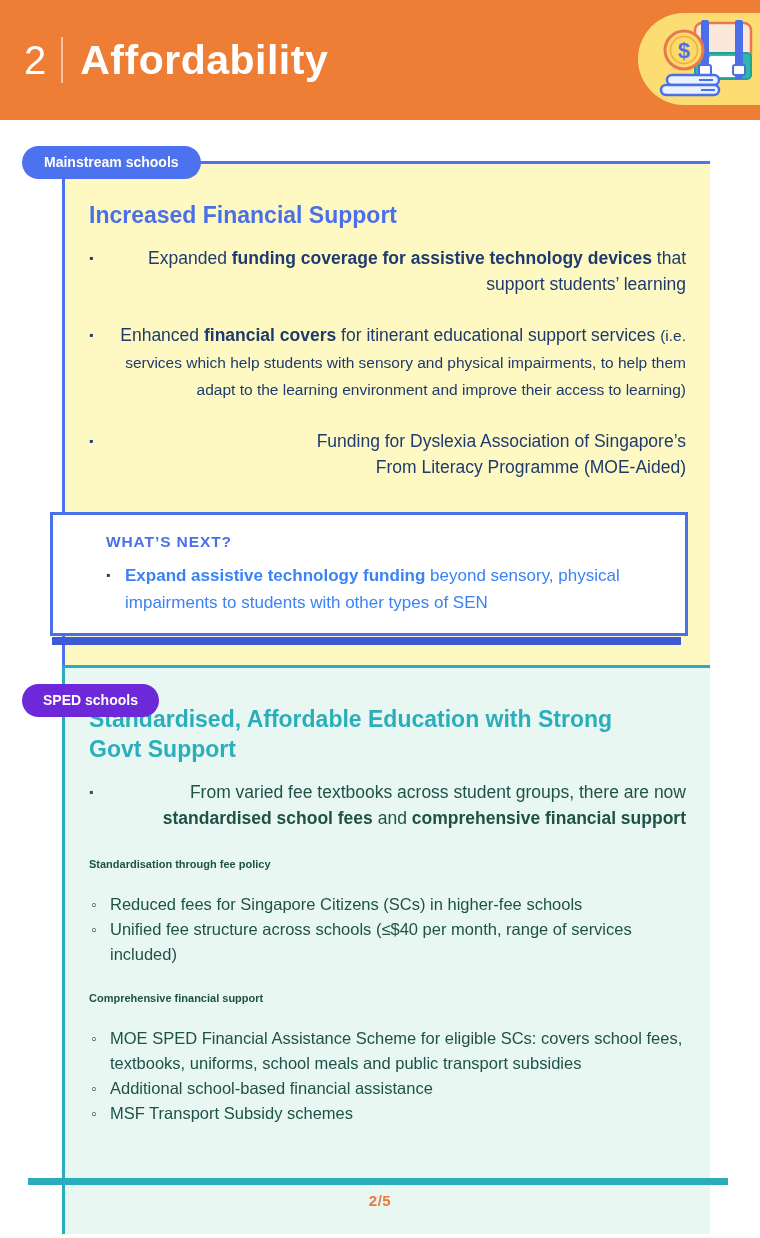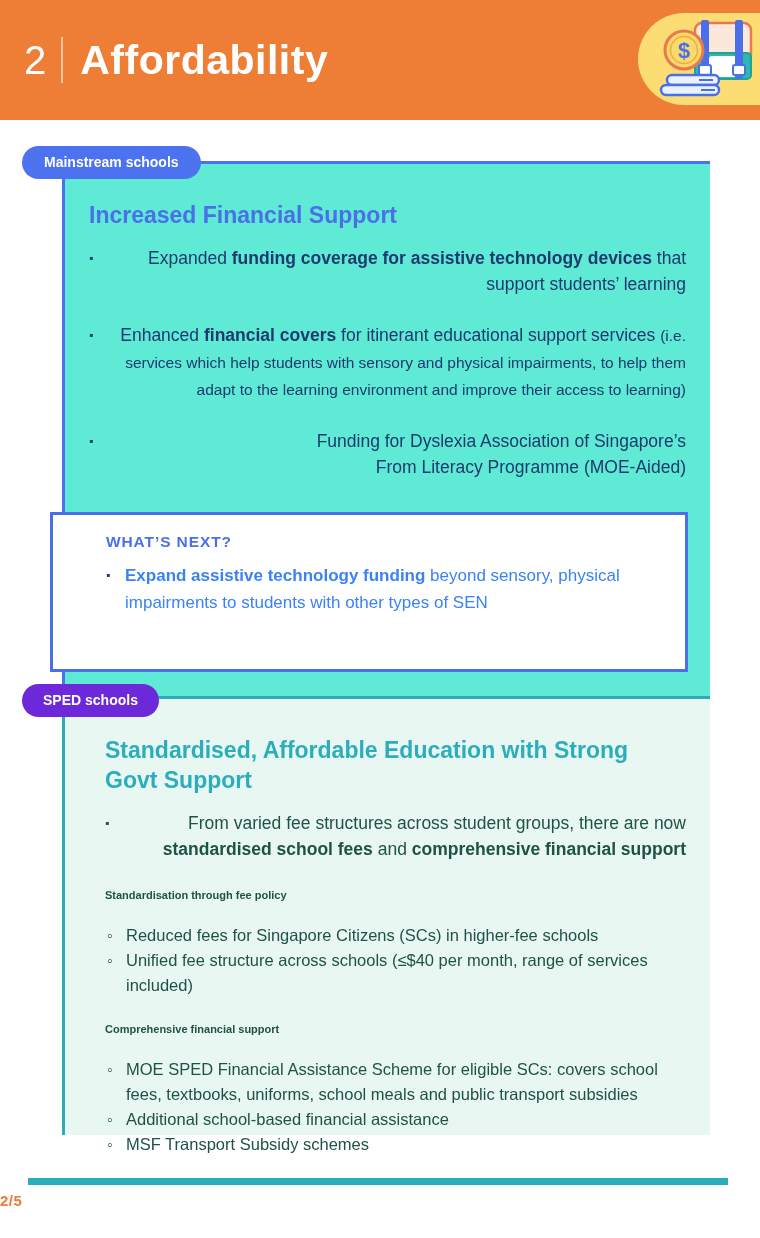--- a/index.html
+++ b/index.html
@@ -18,45 +18,45 @@
                 display:flex; align-items:center; justify-content:center; padding-left:14px; }
 
   
   .pill { position:absolute; height:33px; line-height:33px; border-radius:17px;
           color:#ffffff; font-size:14px; font-weight:700; padding:0 22px; z-index:5; }
   .pill-ms { left:22px; top:146px; background:#4D72F0; }
   .pill-sped { left:22px; top:684px; background:#6d28d9; padding:0 21px; }
 
   
   .panel { position:absolute; left:62px; width:648px; }
-  .panel-blue { top:161px; height:539px; background:#5eead4;
+  .panel-blue { top:161px; height:539px; background:#fef9c3;
                 border-top:3px solid #4D72F0; border-left:3px solid #4D72F0;
                 padding:36px 24px 0 24px; }
-  .panel-teal { top:696px; height:439px; background:#E8F7F2;
+  .panel-teal { top:665px; height:569px; background:#E8F7F2;
                 border-top:3px solid #2AADBA; border-left:3px solid #2AADBA;
-                padding:36px 24px 0 40px; }
+                padding:36px 24px 0 24px; }
 
   .sec-heading { font-size:23px; font-weight:800; line-height:30px; }
   .sec-heading.blue { color:#4A6FE8; }
   .sec-heading.teal { color:#2BAEBC; width:580px; }
 
   ul.bullets { list-style:none; margin-top:15px;text-align:right; }
   ul.bullets li { position:relative; padding-left:19px; font-size:17.5px;
                   line-height:26px; margin-bottom:25px; }
   ul.bullets li::before { content:"▪"; position:absolute; left:0; top:0;
                           font-size:12px; line-height:26px; }
   .navy, .navy li { color:#1E3A6E; }
   .navy li::before { color:#1E3A6E; }
   .green, .green li { color:#1E5247; }
   .green li::before { color:#1E5247; }
   .b { font-weight:700; }
   .sm { font-size:15.5px; }
 
   
-  .next-box { position:absolute; left:50px; top:512px; width:638px; height:160px;
+  .next-box { position:absolute; left:50px; top:512px; width:638px; height:124px;
               background:#ffffff; border:3px solid #4A6FE8; z-index:4;
               padding:18px 18px 0 53px; }
   .next-title { color:#4A6FE8; font-size:15.5px; font-weight:800; letter-spacing:.9px; }
   .next-box ul { list-style:none; margin-top:11px; }
   .next-box li { position:relative; padding-left:19px; font-size:17px;
                  line-height:27px; color:#3b82f6; }
   .next-box li::before { content:"▪"; position:absolute; left:0; top:0;
                          font-size:12px; line-height:27px; color:#1E3A6E; }
   .next-shadow { position:absolute; left:52px; top:637px; width:629px; height:8px;
                  background:#3E5BD7; z-index:3; }
@@ -66,21 +66,21 @@
   .subsec-h { font-size:11px; font-weight:700; color:#1E5247; line-height:24px; }
   .subsec ul { list-style:none; margin-top:16px; }
   .subsec li { position:relative; padding-left:21px; font-size:16.5px;
                line-height:25px; color:#1E5247; }
   .subsec li::before { content:"◦"; position:absolute; left:2px; top:0;
                        font-size:16px; line-height:25px; color:#1E5247; }
 
   
   .bottom-bar { position:absolute; left:28px; top:1178px; width:700px; height:7px;
                 background:#2AADBA; }
-  .footer { position:absolute; left:0; top:1192px; width:760px; 
+  .footer { position:absolute; left:0; top:1192px; width:760px; text-align:center;
             color:#F0793B; font-size:15px; font-weight:800; letter-spacing:.5px; }
 </style>
 </head>
 <body>
 
 <div class="page">
 
   <div class="header">
     <span class="h-num">2</span>
     <span class="h-sep"></span>
@@ -127,21 +127,21 @@
       <li><span class="b">Expand assistive technology funding</span><span> beyond sensory, physical impairments to students with other types of SEN</span></li>
     </ul>
   </div>
   <div class="next-shadow"></div>
 
   <div class="pill pill-sped">SPED schools</div>
 
   <div class="panel panel-teal">
     <div class="sec-heading teal">Standardised, Affordable Education with Strong Govt Support</div>
     <ul class="bullets green">
-      <li><span>From varied fee structures across student groups, there are now </span><span class="b">standardised school fees</span><span> and </span><span class="b">comprehensive financial support</span></li>
+      <li><span>From varied fee textbooks across student groups, there are now </span><span class="b">standardised school fees</span><span> and </span><span class="b">comprehensive financial support</span></li>
     </ul>
 
     <div class="subsec" style="margin-top:-4px;">
       <div class="subsec-h">Standardisation through fee policy</div>
       <ul>
         <li>Reduced fees for Singapore Citizens (SCs) in higher-fee schools</li>
         <li>Unified fee structure across schools (≤$40 per month, range of services included)</li>
       </ul>
     </div>
 

